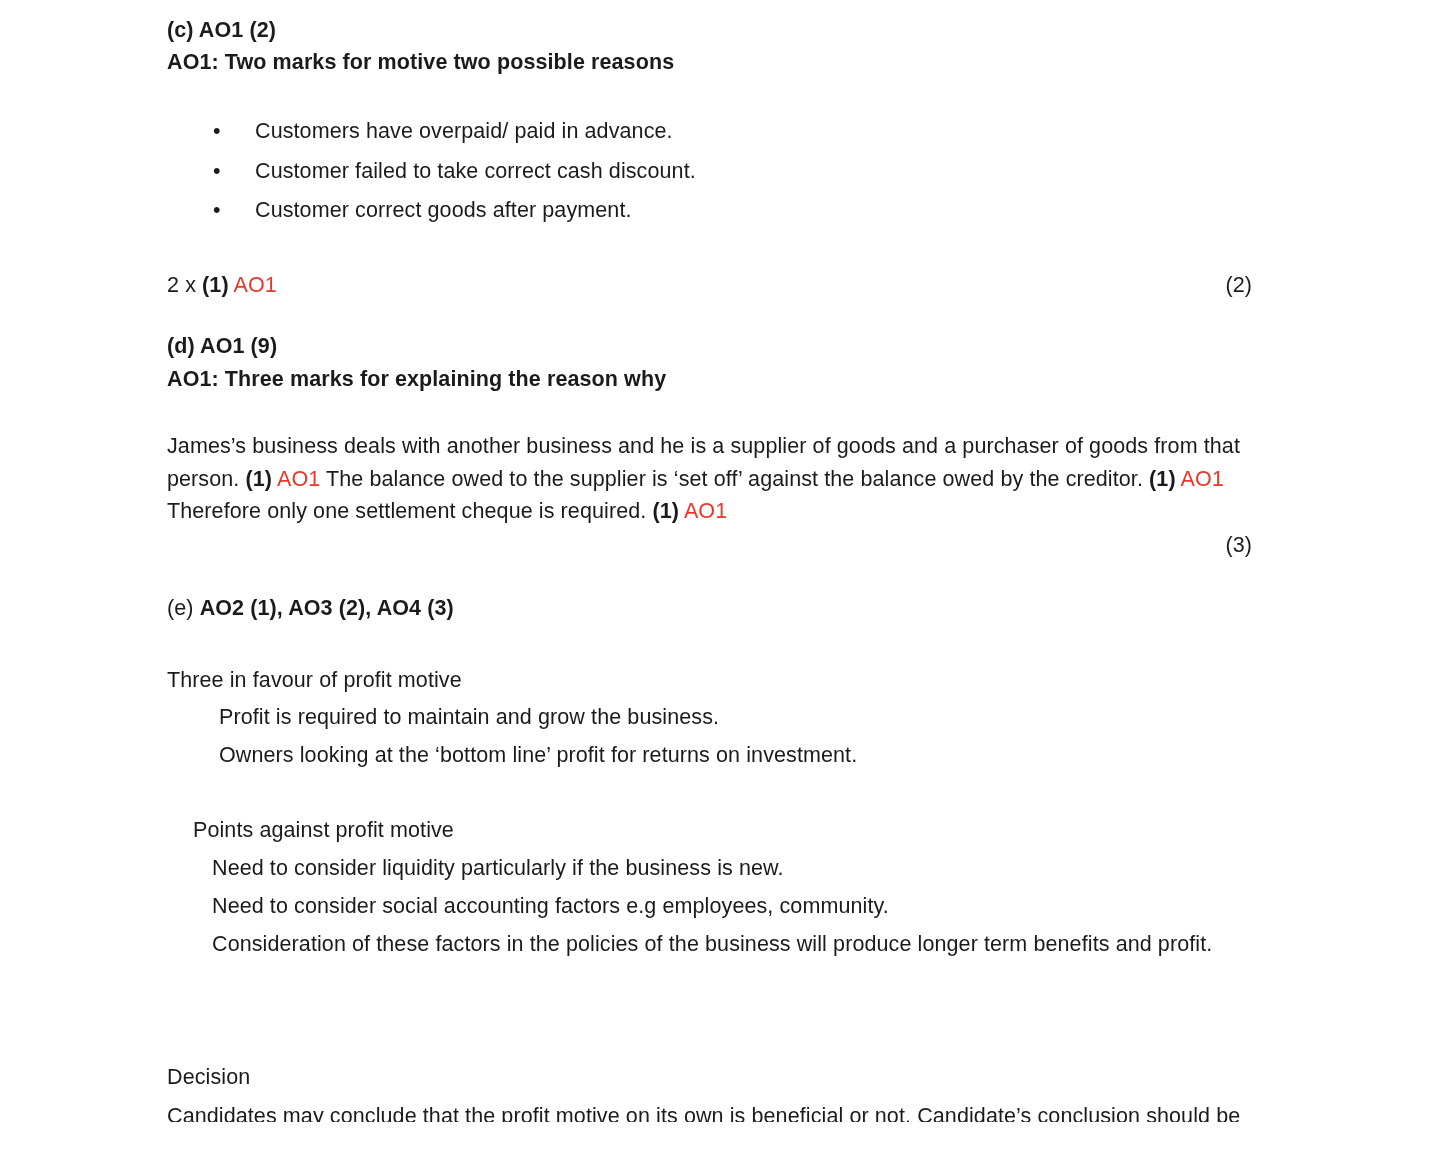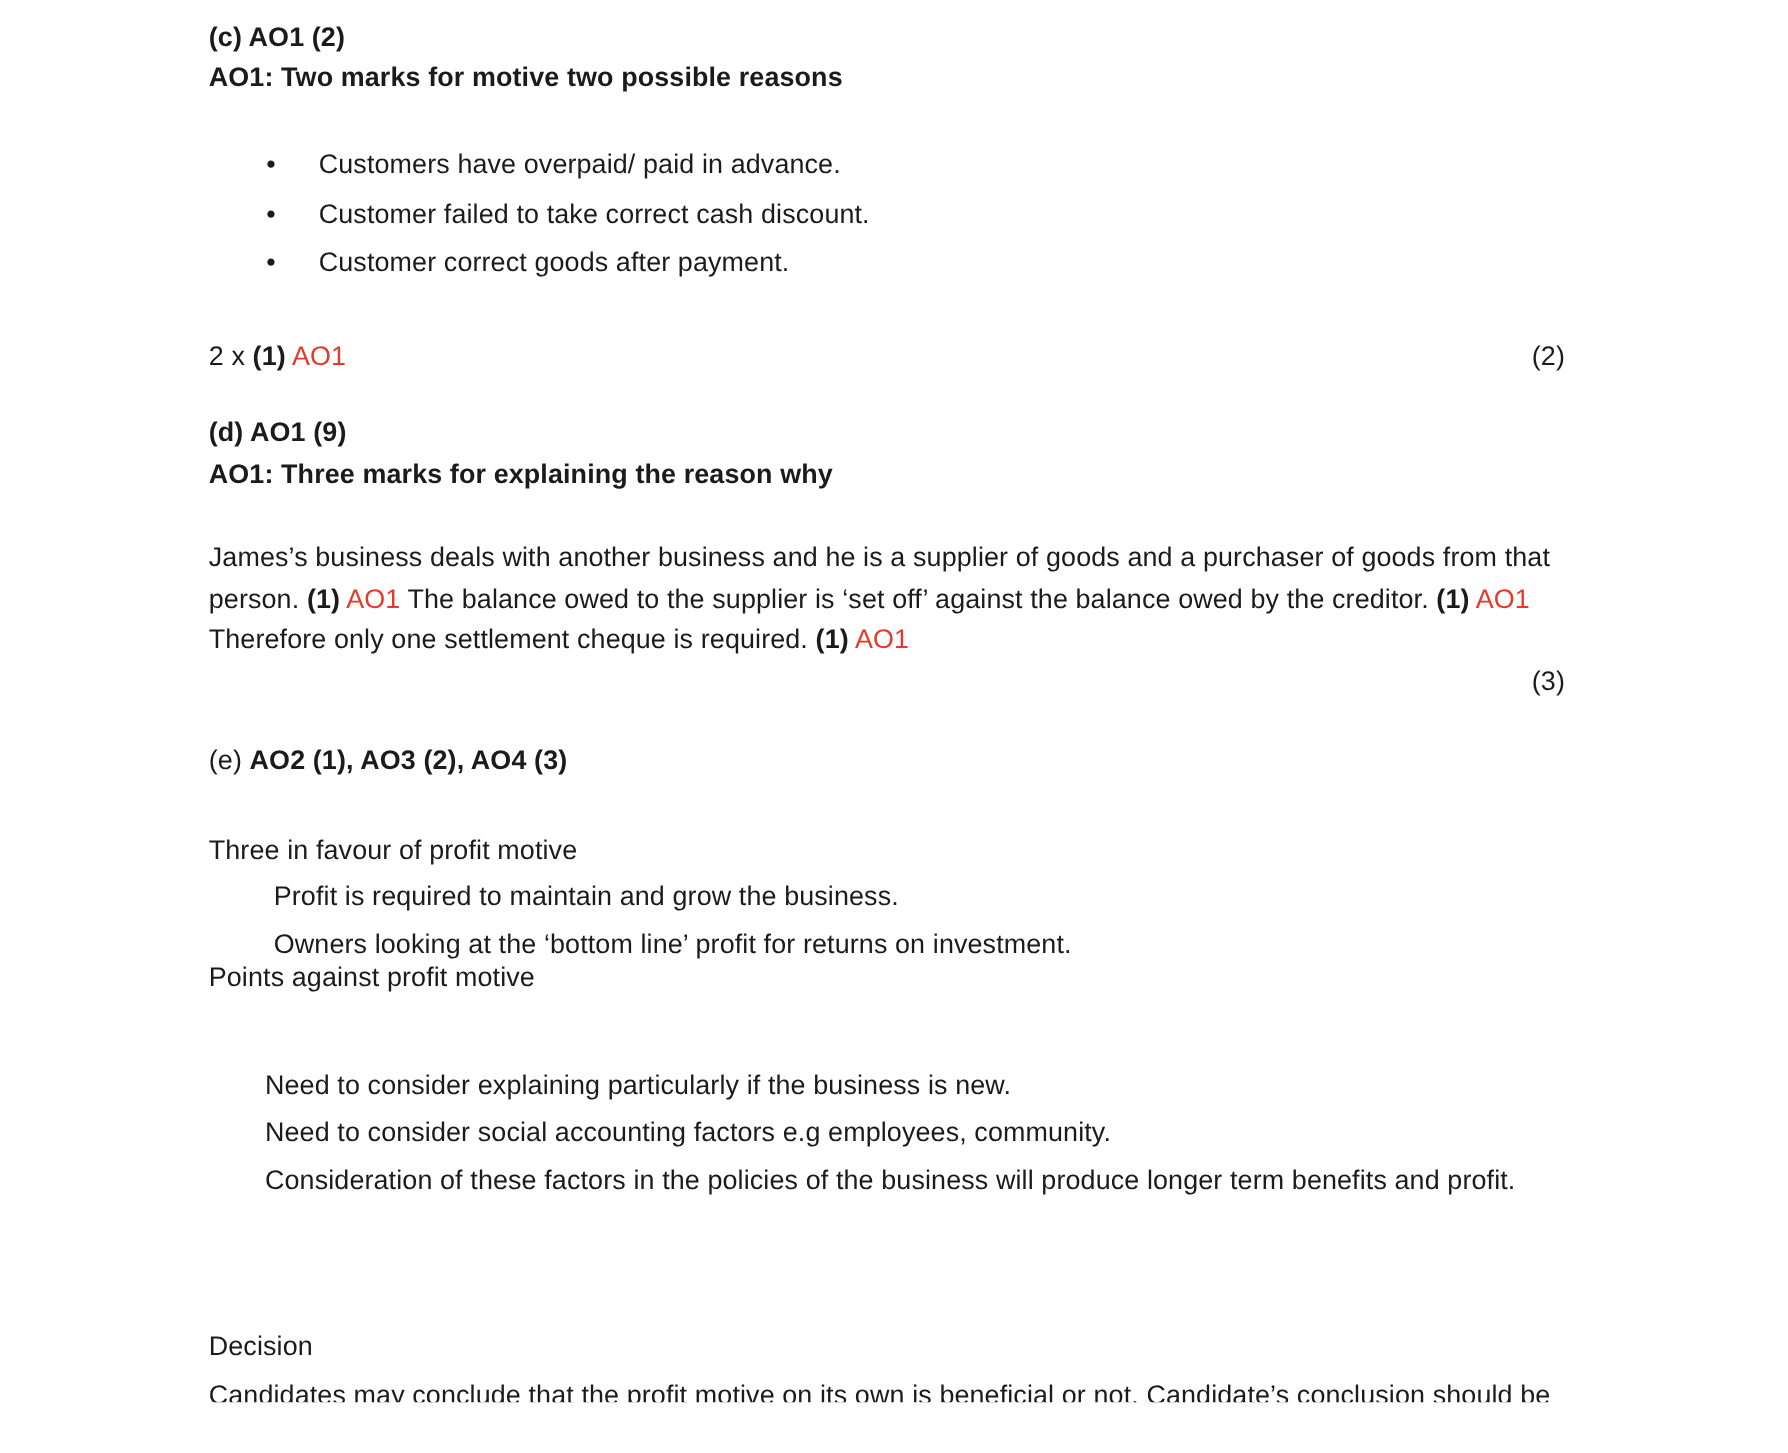--- a/index.html
+++ b/index.html
@@ -43,21 +43,21 @@
   
   #d-heading   { top: 330px; line-height: 33px; font-weight: 700; }
   #d-paragraph { top: 430px; line-height: 32.5px; }
   #d-total     { top: 529px; line-height: 32px; text-align: right; }
 
   
   #e-heading       { top: 592px;  line-height: 32px; }
   #e-favour-title  { top: 664px;  line-height: 32px; }
   #e-favour-list   { top: 698px;  }
   #e-favour-list .plain-item  { padding-left: 52px; line-height: 38px; }
-  #e-against-title { top: 766px;  line-height: 32px; }
+  #e-against-title { top: 814px;  line-height: 32px; margin-left: 26px; }
   #e-against-list  { top: 849px;  }
   #e-against-list .plain-item { padding-left: 45px; line-height: 38px; }
   #e-decision      { top: 1058px; line-height: 38.5px; }
 </style>
 </head>
 <body>
 
 <div class="page">
 
   <div class="block" id="c-heading">
@@ -99,21 +99,21 @@
   <div class="block" id="e-favour-title">Three in favour of profit motive</div>
 
   <div class="block" id="e-favour-list">
     <div class="plain-item">Profit is required to maintain and grow the business.</div>
     <div class="plain-item">Owners looking at the ‘bottom line’ profit for returns on investment.</div>
   </div>
 
   <div class="block" id="e-against-title">Points against profit motive</div>
 
   <div class="block" id="e-against-list">
-    <div class="plain-item">Need to consider explaining particularly if the business is new.</div>
+    <div class="plain-item">Need to consider liquidity particularly if the business is new.</div>
     <div class="plain-item">Need to consider social accounting factors e.g employees, community.</div>
     <div class="plain-item">Consideration of these factors in the policies of the business will produce longer term benefits and profit.</div>
   </div>
 
   <div class="block" id="e-decision">
     <div>Decision</div>
     <div>Candidates may conclude that the profit motive on its own is beneficial or not. Candidate’s conclusion should be supported by an appropriate rationale.</div>
   </div>
 
 </div>

